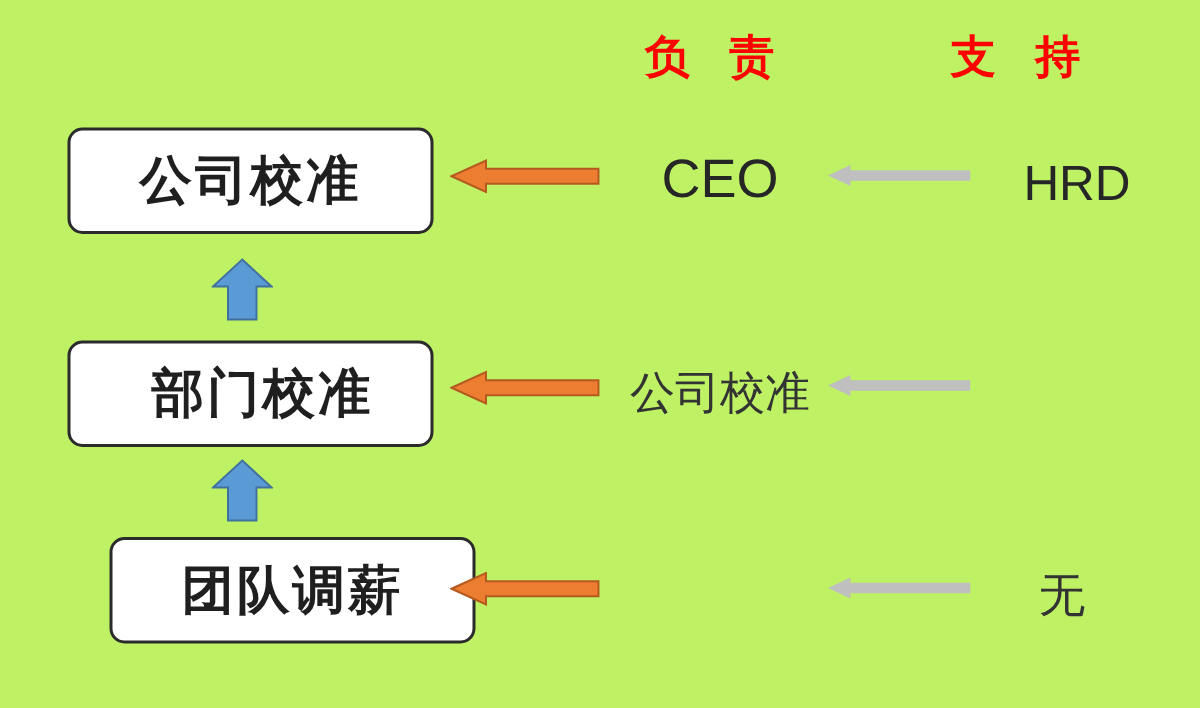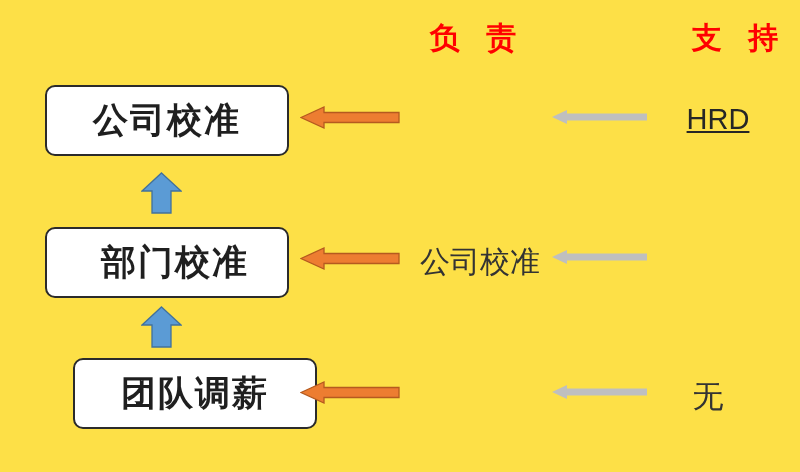--- a/index.html
+++ b/index.html
@@ -5,21 +5,21 @@
   html, body {
     margin: 0;
     padding: 0;
     background: #ffffff;
     font-family: "Liberation Sans", "DejaVu Sans", sans-serif;
   }
   .canvas {
     position: relative;
     width: 800px;
     height: 472px;
-    background: #fde047;
+    background: #bef264;
     overflow: hidden;
   }
   .abs { position: absolute; }
 
   
   .col-header {
     color: #FF0000;
     font-weight: bold;
     font-size: 30px;
     letter-spacing: 9px;
@@ -61,40 +61,41 @@
   }
 
   .arrow-svg { display: block; }
 </style>
 </head>
 <body>
 
 <div class="canvas">
 
   <div class="abs col-header" style="left:420px; top:18px; width:115px;">负 责</div>
-  <div class="abs col-header" style="left:682px; top:18px; width:115px;">支 持</div>
+  <div class="abs col-header" style="left:624px; top:18px; width:115px;">支 持</div>
 
   <div class="abs stage-box" style="top:85px;">
     <span class="stage-label">公司校准</span>
   </div>
 
   <span class="abs" style="left:300px; top:106px;">
     <svg class="arrow-svg" width="100" height="23" viewBox="0 0 100 23">
       <polygon points="1,11.5 24,1 24,6.5 99,6.5 99,16.5 24,16.5 24,22" fill="#ED7D31" stroke="#B55A1F" stroke-width="1.3"></polygon>
     </svg>
   </span>
 
+  <div class="abs role-sans" style="left:425px; top:98px; width:110px; font-size:36px;">CEO</div>
 
   <span class="abs" style="left:552px; top:110px;">
     <svg class="arrow-svg" width="95" height="14" viewBox="0 0 95 14">
       <polygon points="0,7 15,0 15,3.5 95,3.5 95,10.5 15,10.5 15,14" fill="#BFBFBF"></polygon>
     </svg>
   </span>
 
-  <div class="abs role-sans" style="left:668px; top:103px; width:100px; font-size:29px;text-decoration:underline;">HRD</div>
+  <div class="abs role-sans" style="left:668px; top:103px; width:100px; font-size:33px;">HRD</div>
 
   <span class="abs" style="left:141px; top:172px;">
     <svg class="arrow-svg" width="41" height="42" viewBox="0 0 41 42">
       <polygon points="20.5,1 40,19 30,19 30,41 11,41 11,19 1,19" fill="#5B9BD5" stroke="#41719C" stroke-width="1.3"></polygon>
     </svg>
   </span>
 
   <div class="abs stage-box" style="top:227px;padding-left:16px;">
     <span class="stage-label">部门校准</span>
   </div>

